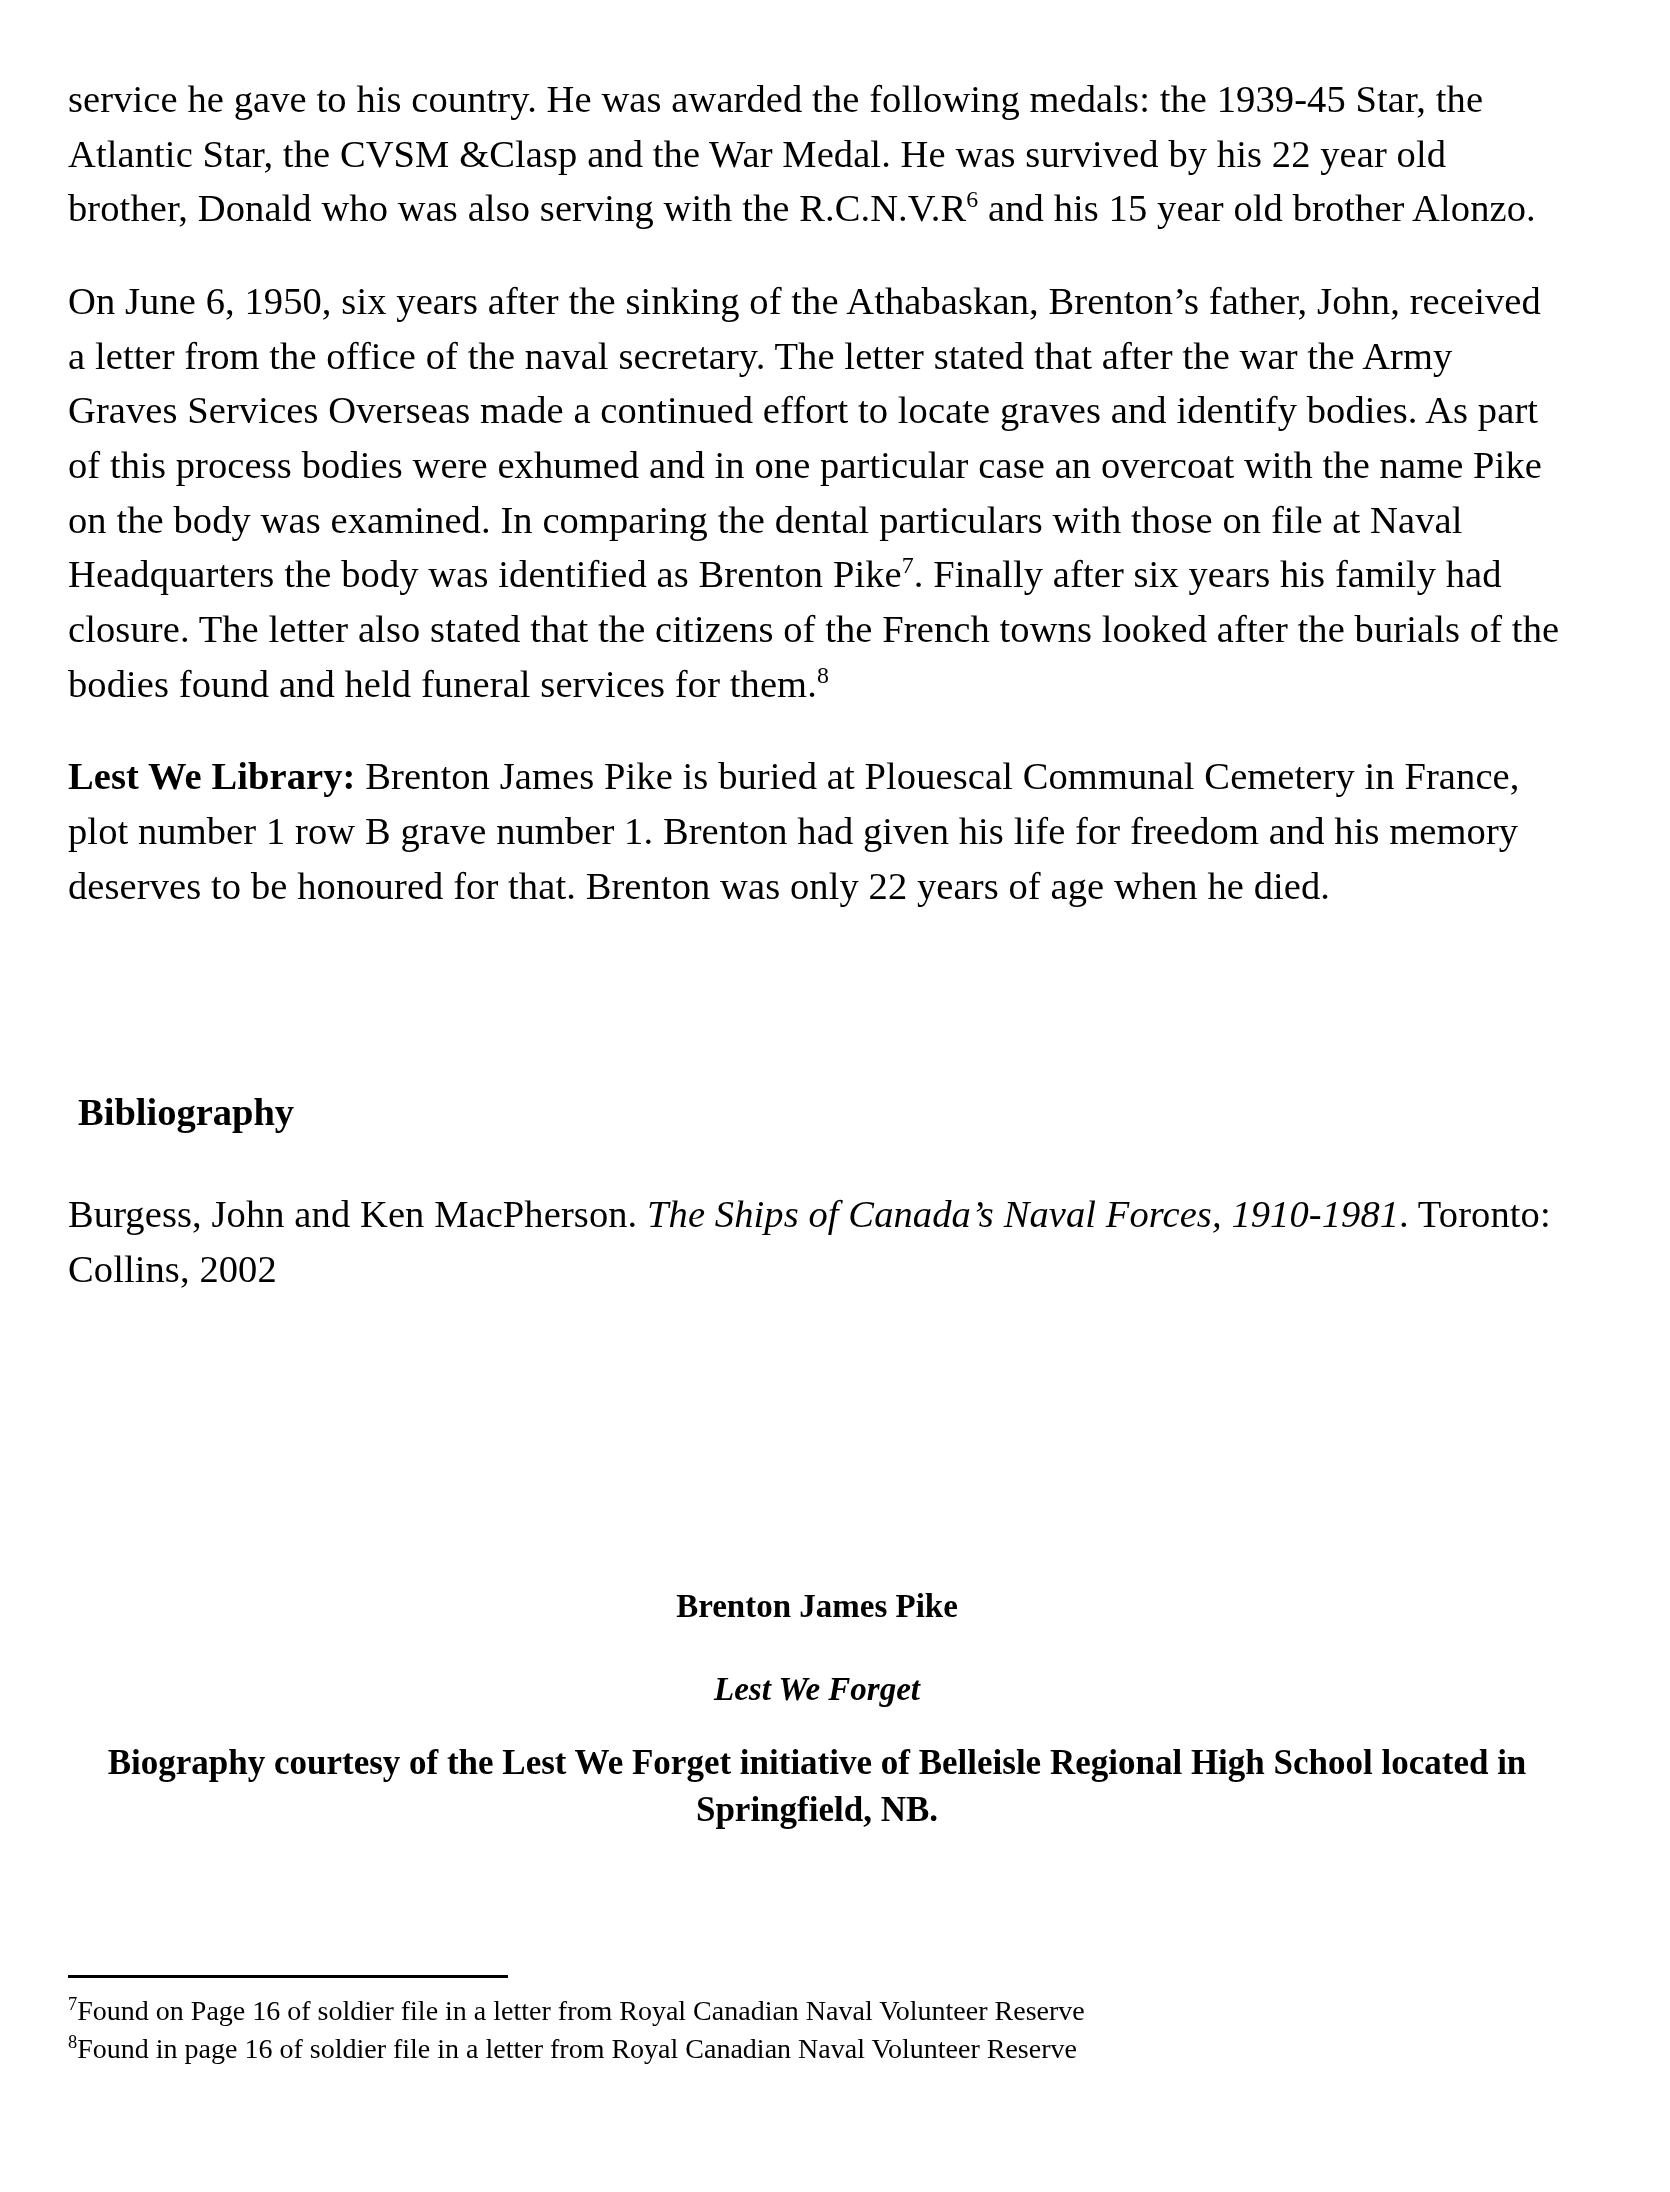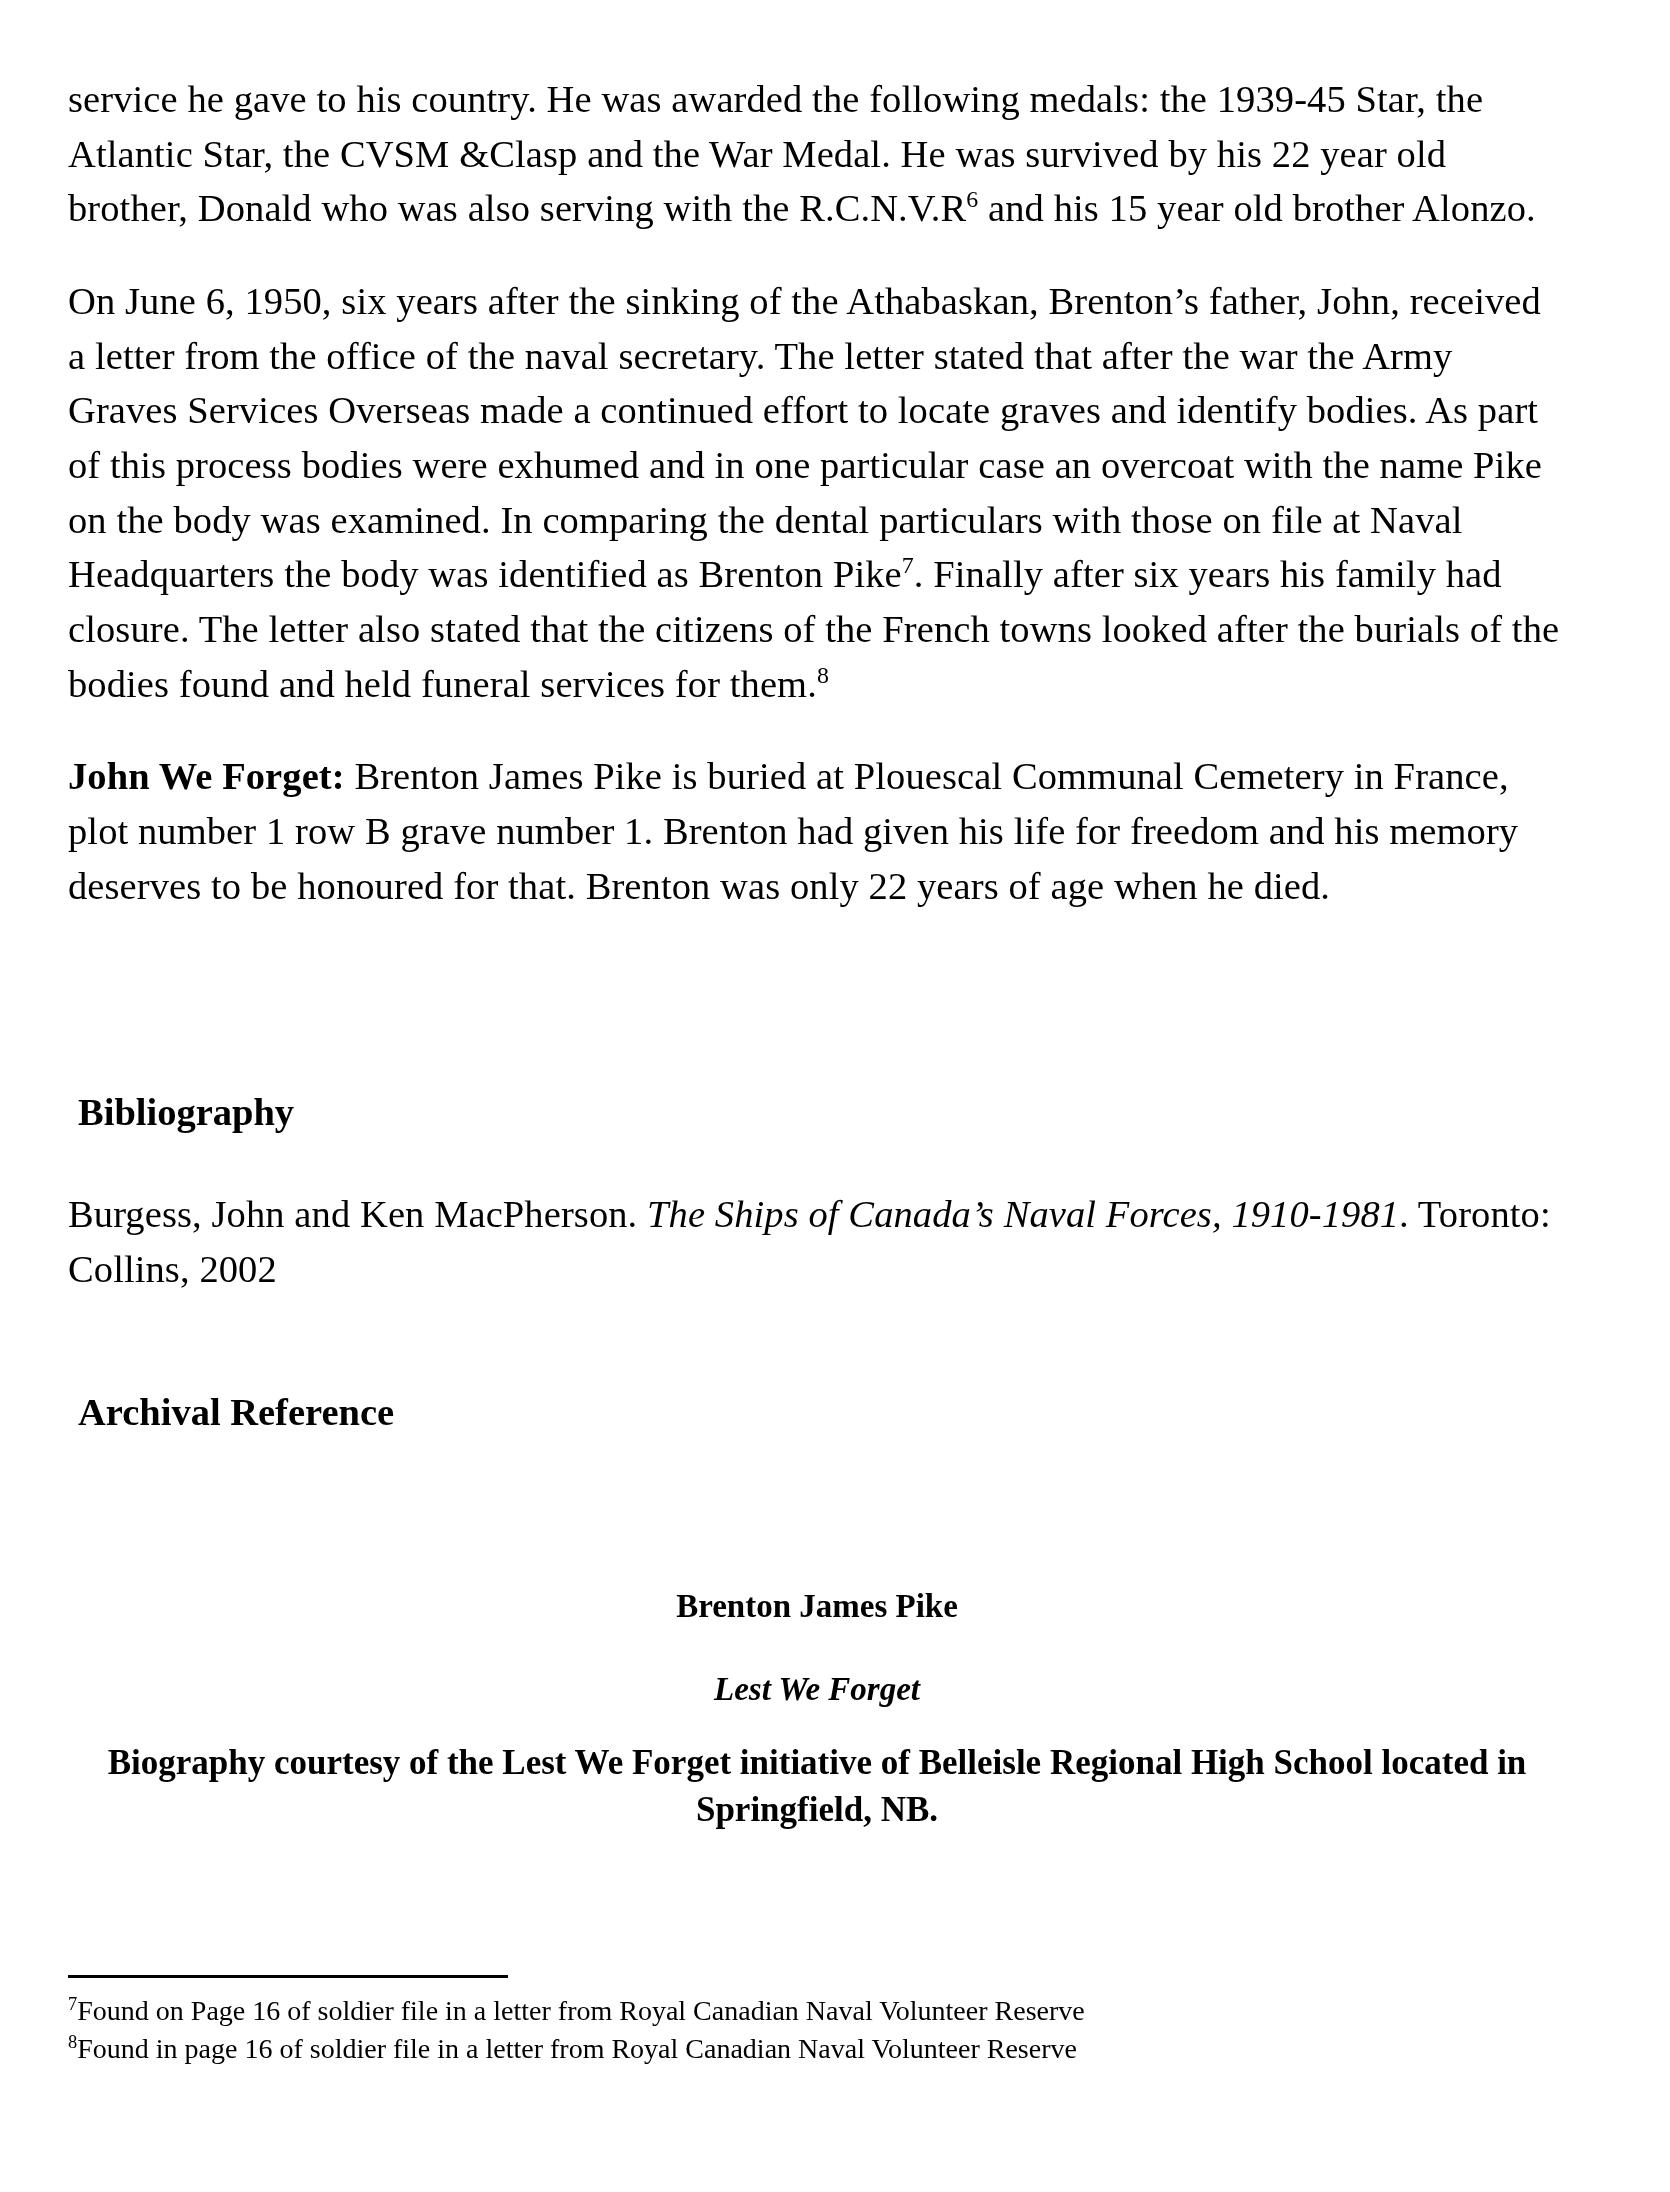--- a/index.html
+++ b/index.html
@@ -127,36 +127,35 @@
 
     <p class="body-para">
       <span>service he gave to his country. He was awarded the following medals: the 1939-45 Star, the Atlantic Star, the CVSM &amp;Clasp and the War Medal. He was survived by his 22 year old brother, Donald who was also serving with the R.C.N.V.R</span><span class="sup">6</span><span> and his 15 year old brother Alonzo.</span>
     </p>
 
     <p class="body-para">
       <span>On June 6, 1950, six years after the sinking of the Athabaskan, Brenton’s father, John, received a letter from the office of the naval secretary. The letter stated that after the war the Army Graves Services Overseas made a continued effort to locate graves and identify bodies. As part of this process bodies were exhumed and in one particular case an overcoat with the name Pike on the body was examined. In comparing the dental particulars with those on file at Naval Headquarters the body was identified as Brenton Pike</span><span class="sup">7</span><span>. Finally after six years his family had closure. The letter also stated that the citizens of the French towns looked after the burials of the bodies found and held funeral services for them.</span><span class="sup">8</span>
     </p>
 
     <p class="body-para">
-      <span class="bold">John We Forget:</span><span> Brenton James Pike is buried at Plouescal Communal Cemetery in France, plot number 1 row B grave number 1. Brenton had given his life for freedom and his memory deserves to be honoured for that. Brenton was only 22 years of age when he died.</span>
+      <span class="bold">Lest We Library:</span><span> Brenton James Pike is buried at Plouescal Communal Cemetery in France, plot number 1 row B grave number 1. Brenton had given his life for freedom and his memory deserves to be honoured for that. Brenton was only 22 years of age when he died.</span>
     </p>
 
     <div class="gap-before-bib"></div>
 
     <h2 class="section-heading">Bibliography</h2>
 
     <div class="gap-after-bibhead"></div>
 
     <p class="body-para">
       <span>Burgess, John and Ken MacPherson. </span><span class="italic">The Ships of Canada’s Naval Forces, 1910-1981</span><span>. Toronto: Collins, 2002</span>
     </p>
 
     <div class="gap-before-arch"></div>
 
-    <h2 class="section-heading">Archival Reference</h2>
 
     <div class="gap-after-archhead"></div>
 
 
   </div>
 
   <div class="centered-block memorial-name">Brenton James Pike</div>
 
   <div class="centered-block memorial-motto">Lest We Forget</div>
 

